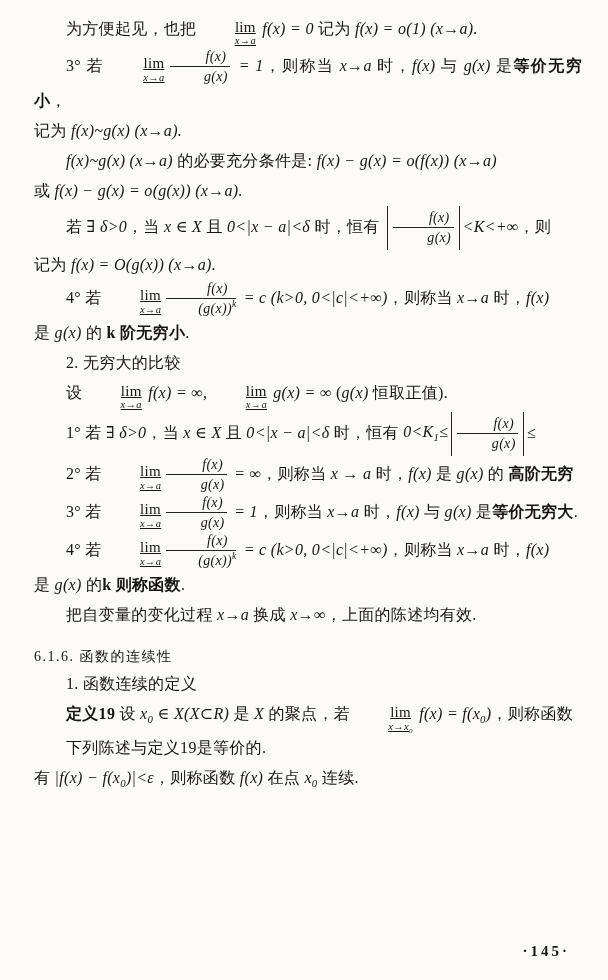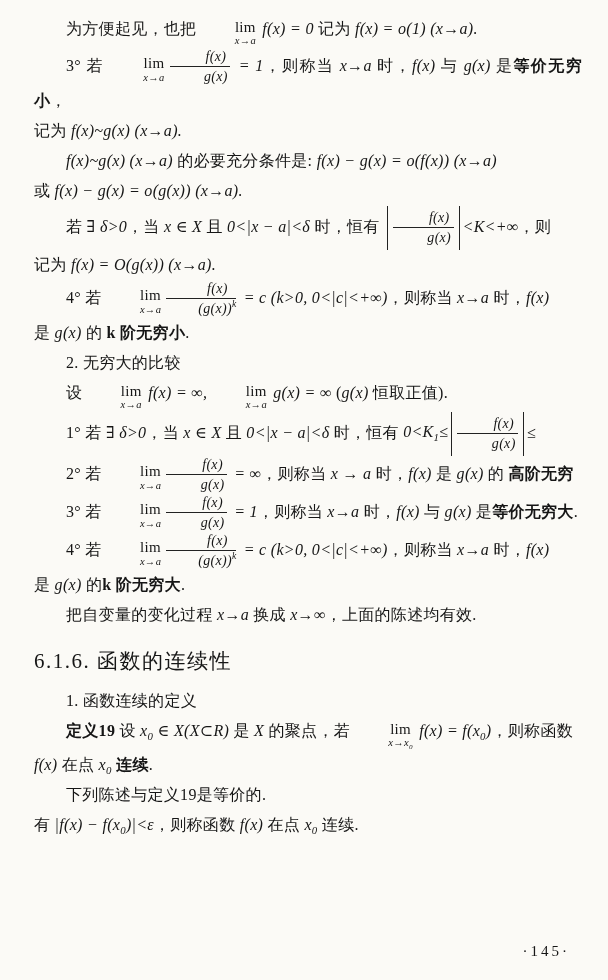--- a/index.html
+++ b/index.html
@@ -15,37 +15,38 @@
     padding: 14px 26px 0 34px;
     font-size: 16px;
   }
   .para {
     line-height: 30px;
     text-align: justify;
     letter-spacing: 0.3px;
   }
   .para.indent { text-indent: 2em; }
   .para.heading {
-    font-size: 21px;
+    font-size: 14px;
     line-height: 1.25;
-    margin: 18px 0 12px 0;
+    margin: 18px 0 4px 0;
     letter-spacing: 1.5px;
     text-indent: 0;
   }
   .tx { font-style: normal; }
   .m  { font-style: italic; }
   .b  { font-weight: bold; }
   sub, sup { font-size: 68%; line-height: 0; }
   
   .lim {
     display: inline-block;
     vertical-align: -0.65em;
     text-align: center;
     line-height: 1;
     margin: 1px 2px;
+    text-decoration: underline;
   }
   .lim .lim-word { display: block; font-size: 15px; font-style: normal; }
   .lim .lim-sub  { display: block; font-size: 10.5px; margin-top: 1.5px; font-style: italic; }
   
   .frac {
     display: inline-block;
     vertical-align: middle;
     text-align: center;
     font-style: italic;
     font-size: 14px;
@@ -57,21 +58,21 @@
   .frac.abs {
     border-left: 1.5px solid #222;
     border-right: 1.5px solid #222;
     padding: 3px 5px;
     margin: 0 3px;
   }
   .page-number {
     position: absolute;
     right: 38px;
     bottom: 20px;
-    font-weight: normal;
+    font-weight: bold;
     font-size: 15px;
     letter-spacing: 3px;
   }
 </style>
 </head>
 <body>
 
 <div class="page-content">
     <div class="para indent"><span class="tx">为方便起见，也把 </span><span class="lim"><span class="lim-word">lim</span><span class="lim-sub">x→a</span></span><span class="m"> f(x) = 0 </span><span class="tx">记为 </span><span class="m">f(x) = o(1) (x→a).</span></div>
     <div class="para indent"><span class="tx">3° 若 </span><span class="lim"><span class="lim-word">lim</span><span class="lim-sub">x→a</span></span><span class="frac"><span class="num">f(x)</span><span class="den">g(x)</span></span><span class="m"> = 1</span><span class="tx">，则称当 </span><span class="m">x→a</span><span class="tx"> 时，</span><span class="m">f(x)</span><span class="tx"> 与 </span><span class="m">g(x)</span><span class="tx"> 是</span><span class="b">等价无穷小</span><span class="tx">，</span></div>
@@ -81,23 +82,22 @@
     <div class="para indent"><span class="tx">若 </span><span class="m">∃ δ&gt;0</span><span class="tx">，当 </span><span class="m">x ∈ X</span><span class="tx"> 且 </span><span class="m">0&lt;|x − a|&lt;δ</span><span class="tx"> 时，恒有 </span><span class="frac abs"><span class="num">f(x)</span><span class="den">g(x)</span></span><span class="m">&lt;K&lt;+∞</span><span class="tx">，则</span></div>
     <div class="para"><span class="tx">记为 </span><span class="m">f(x) = O(g(x)) (x→a).</span></div>
     <div class="para indent"><span class="tx">4° 若 </span><span class="lim"><span class="lim-word">lim</span><span class="lim-sub">x→a</span></span><span class="frac"><span class="num">f(x)</span><span class="den">(g(x))<sup>k</sup></span></span><span class="m"> = c (k&gt;0, 0&lt;|c|&lt;+∞)</span><span class="tx">，则称当 </span><span class="m">x→a</span><span class="tx"> 时，</span><span class="m">f(x)</span></div>
     <div class="para"><span class="tx">是 </span><span class="m">g(x)</span><span class="tx"> 的 </span><span class="b">k 阶无穷小</span><span class="tx">.</span></div>
     <div class="para indent"><span class="tx">2. 无穷大的比较</span></div>
     <div class="para indent"><span class="tx">设 </span><span class="lim"><span class="lim-word">lim</span><span class="lim-sub">x→a</span></span><span class="m"> f(x) = ∞, </span><span class="lim"><span class="lim-word">lim</span><span class="lim-sub">x→a</span></span><span class="m"> g(x) = ∞ </span><span class="tx">(</span><span class="m">g(x)</span><span class="tx"> 恒取正值).</span></div>
     <div class="para indent"><span class="tx">1° 若 </span><span class="m">∃ δ&gt;0</span><span class="tx">，当 </span><span class="m">x ∈ X</span><span class="tx"> 且 </span><span class="m">0&lt;|x − a|&lt;δ</span><span class="tx"> 时，恒有 </span><span class="m">0&lt;K<sub>1</sub>≤</span><span class="frac abs"><span class="num">f(x)</span><span class="den">g(x)</span></span><span class="m">≤</span></div>
     <div class="para indent"><span class="tx">2° 若 </span><span class="lim"><span class="lim-word">lim</span><span class="lim-sub">x→a</span></span><span class="frac"><span class="num">f(x)</span><span class="den">g(x)</span></span><span class="m"> = ∞</span><span class="tx">，则称当 </span><span class="m">x → a</span><span class="tx"> 时，</span><span class="m">f(x)</span><span class="tx"> 是 </span><span class="m">g(x)</span><span class="tx"> 的 </span><span class="b">高阶无穷</span></div>
     <div class="para indent"><span class="tx">3° 若 </span><span class="lim"><span class="lim-word">lim</span><span class="lim-sub">x→a</span></span><span class="frac"><span class="num">f(x)</span><span class="den">g(x)</span></span><span class="m"> = 1</span><span class="tx">，则称当 </span><span class="m">x→a</span><span class="tx"> 时，</span><span class="m">f(x)</span><span class="tx"> 与 </span><span class="m">g(x)</span><span class="tx"> 是</span><span class="b">等价无穷大</span><span class="tx">.</span></div>
     <div class="para indent"><span class="tx">4° 若 </span><span class="lim"><span class="lim-word">lim</span><span class="lim-sub">x→a</span></span><span class="frac"><span class="num">f(x)</span><span class="den">(g(x))<sup>k</sup></span></span><span class="m"> = c (k&gt;0, 0&lt;|c|&lt;+∞)</span><span class="tx">，则称当 </span><span class="m">x→a</span><span class="tx"> 时，</span><span class="m">f(x)</span></div>
-    <div class="para"><span class="tx">是 </span><span class="m">g(x)</span><span class="tx"> 的</span><span class="b">k 阶无穷大</span><span class="tx">.</span></div>
+    <div class="para"><span class="tx">是 </span><span class="m">g(x)</span><span class="tx"> 的</span><span class="b">k 则称函数</span><span class="tx">.</span></div>
     <div class="para indent"><span class="tx">把自变量的变化过程 </span><span class="m">x→a</span><span class="tx"> 换成 </span><span class="m">x→∞</span><span class="tx">，上面的陈述均有效.</span></div>
     <div class="para heading"><span class="tx">6.1.6. 函数的连续性</span></div>
     <div class="para indent"><span class="tx">1. 函数连续的定义</span></div>
     <div class="para indent"><span class="b">定义19</span><span class="tx"> 设 </span><span class="m">x<sub>0</sub> ∈ X(X⊂R)</span><span class="tx"> 是 </span><span class="m">X</span><span class="tx"> 的聚点，若 </span><span class="lim"><span class="lim-word">lim</span><span class="lim-sub">x→x<sub>0</sub></span></span><span class="m"> f(x) = f(x<sub>0</sub>)</span><span class="tx">，则称函数</span></div>
-    <div class="para"><span class="m">f(x)</span><span class="tx"> 在点 </span><span class="m">x<sub>0</sub></span><span class="tx"> </span><span class="b">连续</span><span class="tx">.</span></div>
     <div class="para indent"><span class="tx">下列陈述与定义19是等价的.</span></div>
     <div class="para"><span class="tx">有 </span><span class="m">|f(x) − f(x<sub>0</sub>)|&lt;ε</span><span class="tx">，则称函数 </span><span class="m">f(x)</span><span class="tx"> 在点 </span><span class="m">x<sub>0</sub></span><span class="tx"> 连续.</span></div>
   </div>
 
 <div class="page-number">·145·</div>
 
 </body></html>

